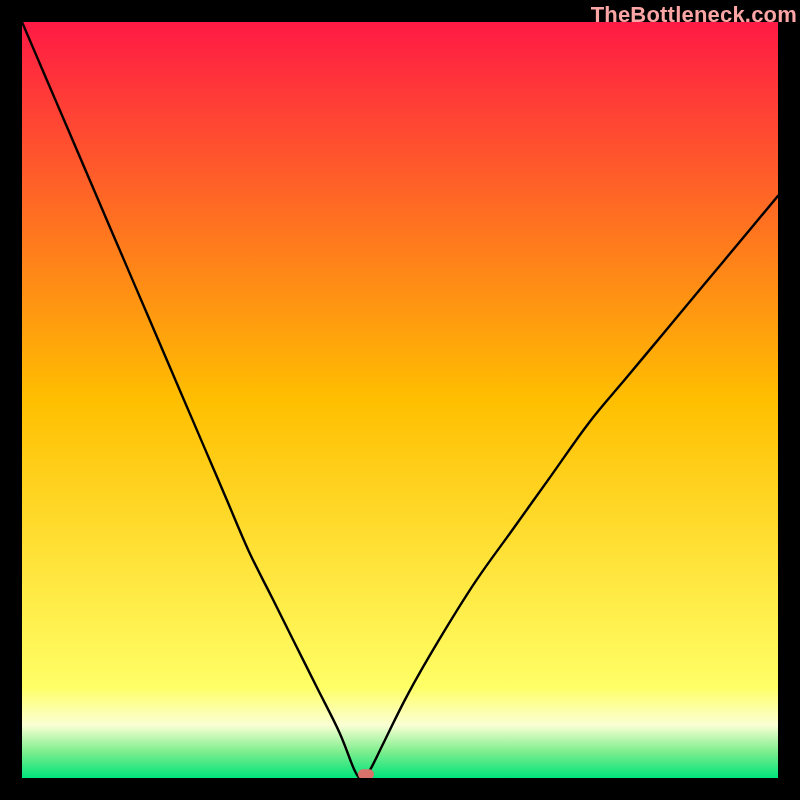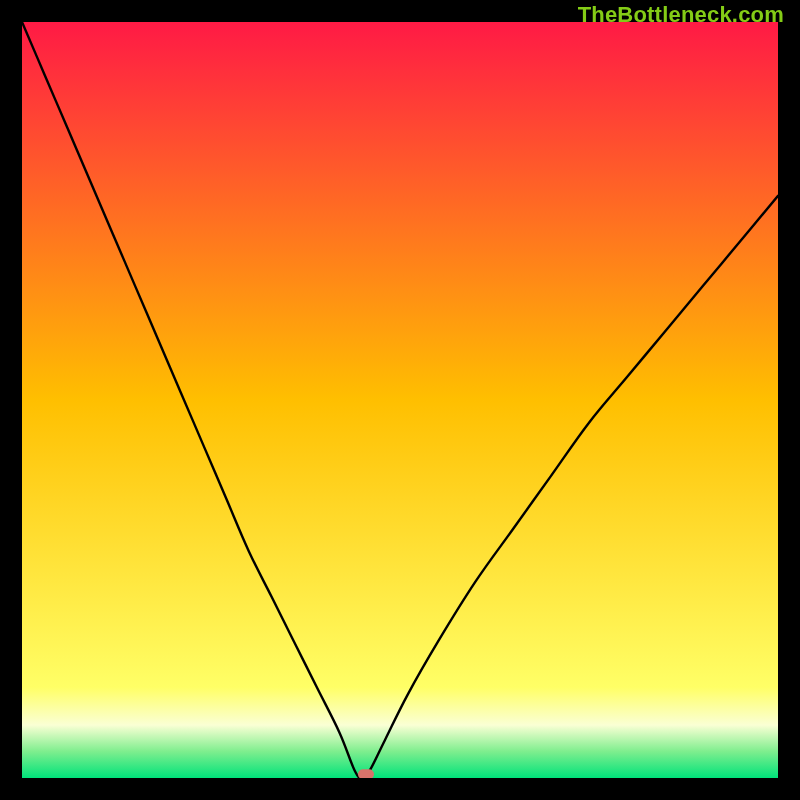--- a/index.html
+++ b/index.html
@@ -21,23 +21,23 @@
   .plot {
     position: absolute;
     left: 22px;
     top: 22px;
     width: 756px;
     height: 756px;
   }
   .watermark {
     position: absolute;
     top: 2px;
-    right: 16px;
+    right: 3px;
     font: 600 22px Arial, Helvetica, sans-serif;
-    color: #84cc16;
+    color: #fca5a5;
     letter-spacing: 0.2px;
     user-select: none;
     text-align: right;
   }
 </style>
 </head>
 <body>
 
 <div class="frame">
   <svg class="plot" viewBox="0 0 756 756" preserveAspectRatio="none">

